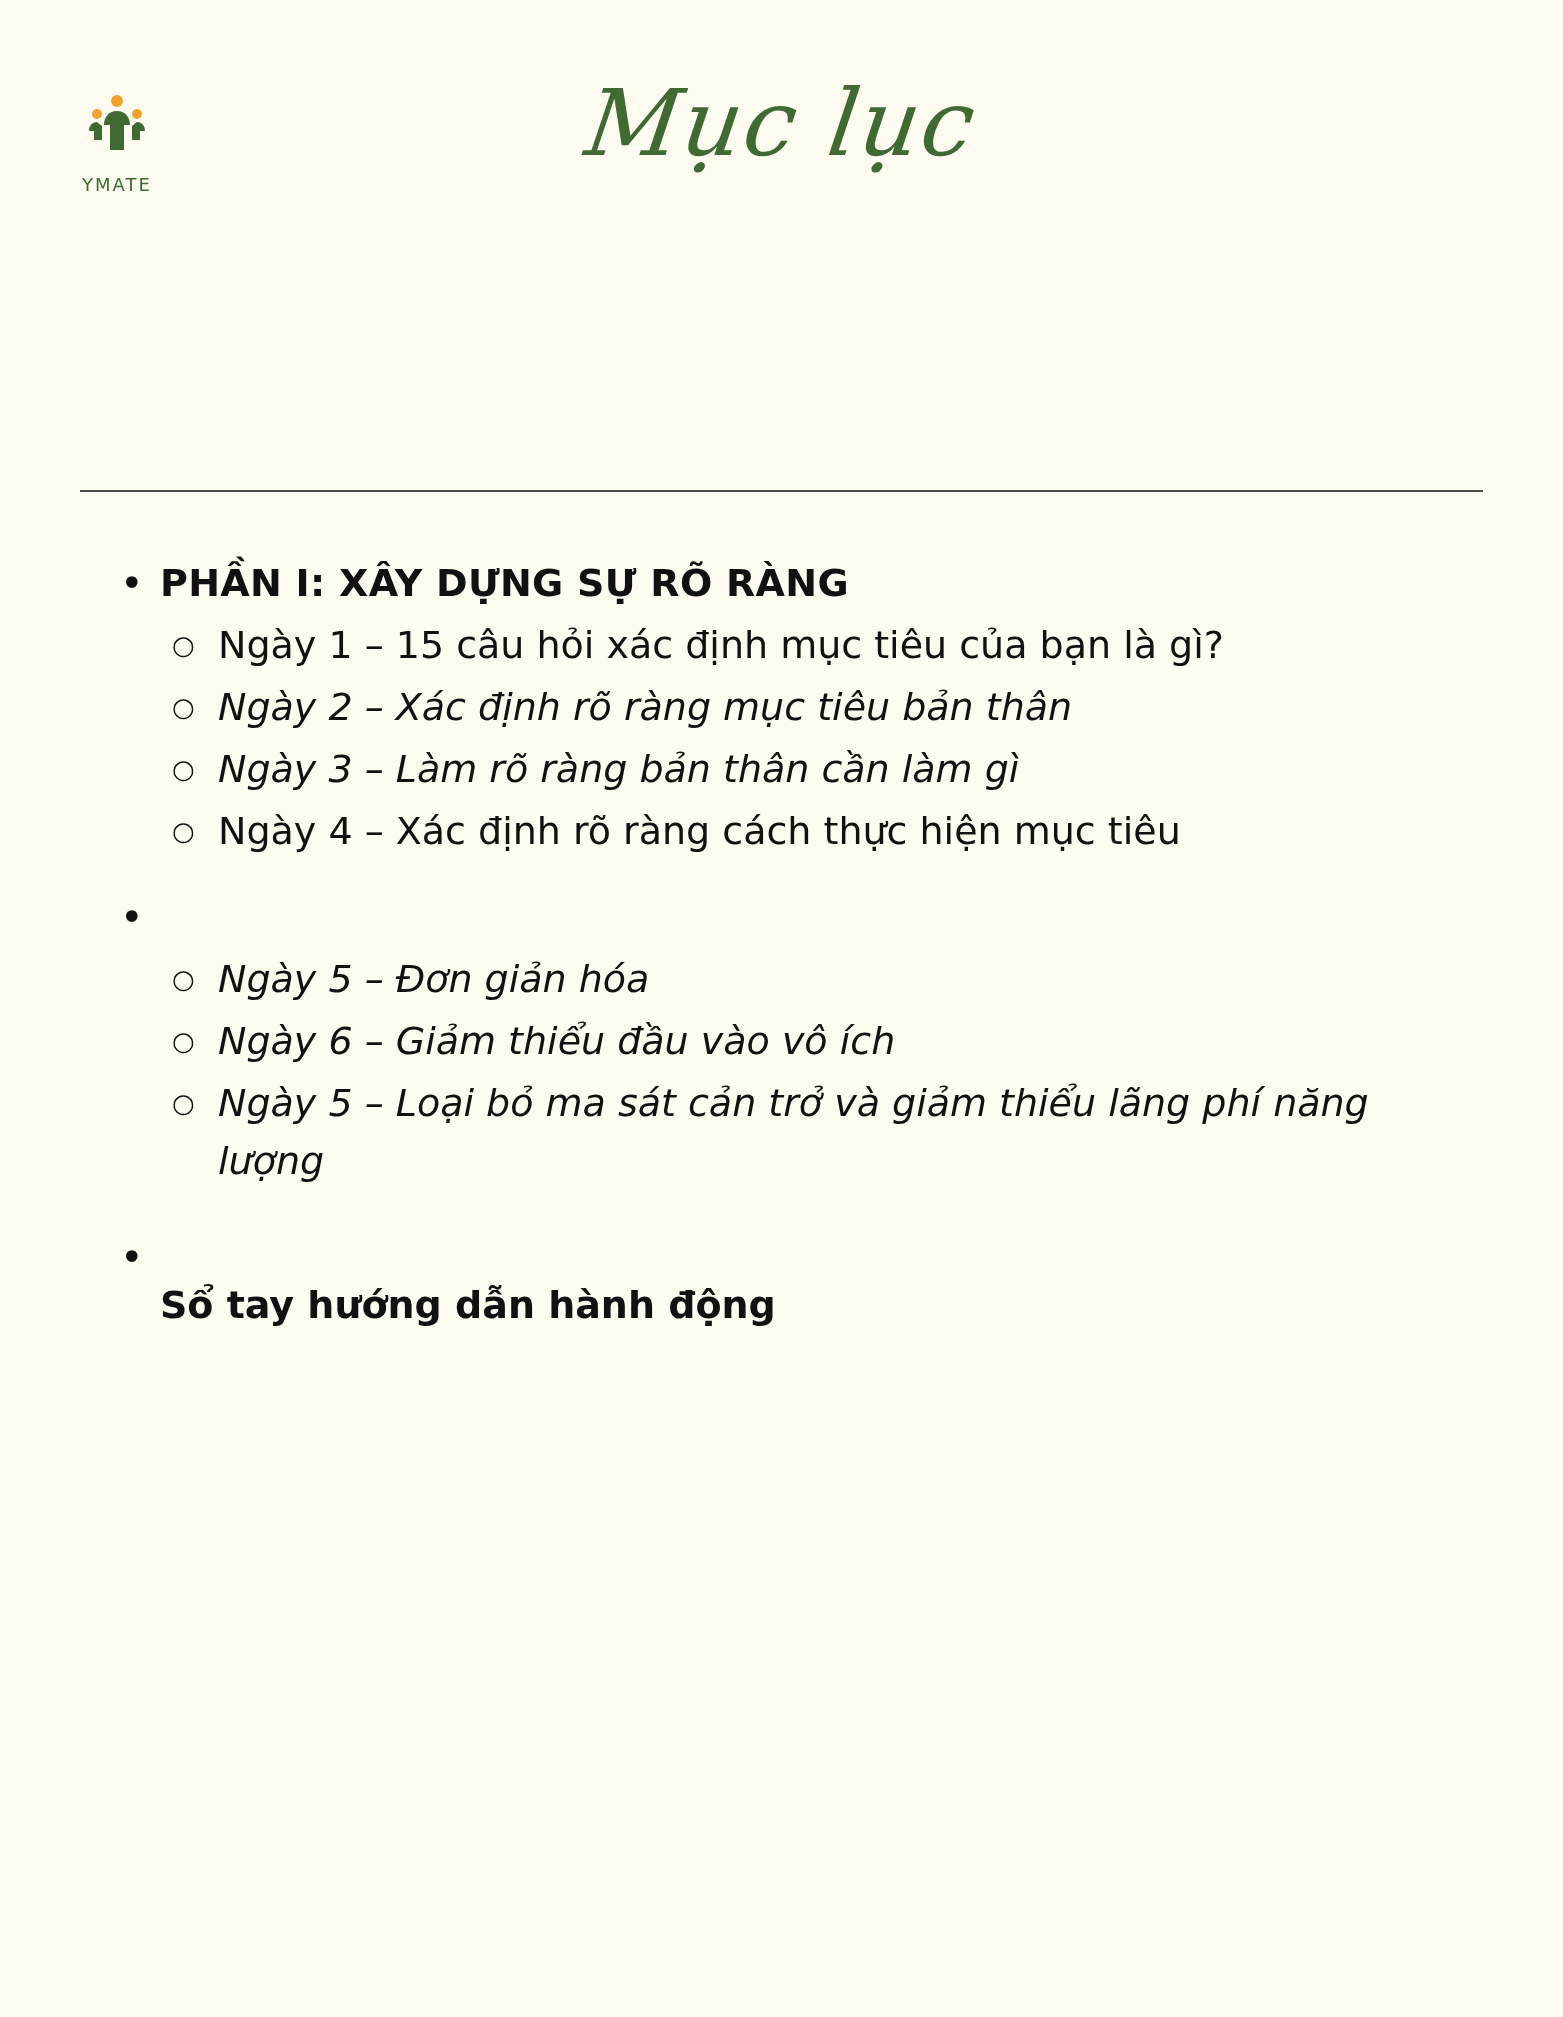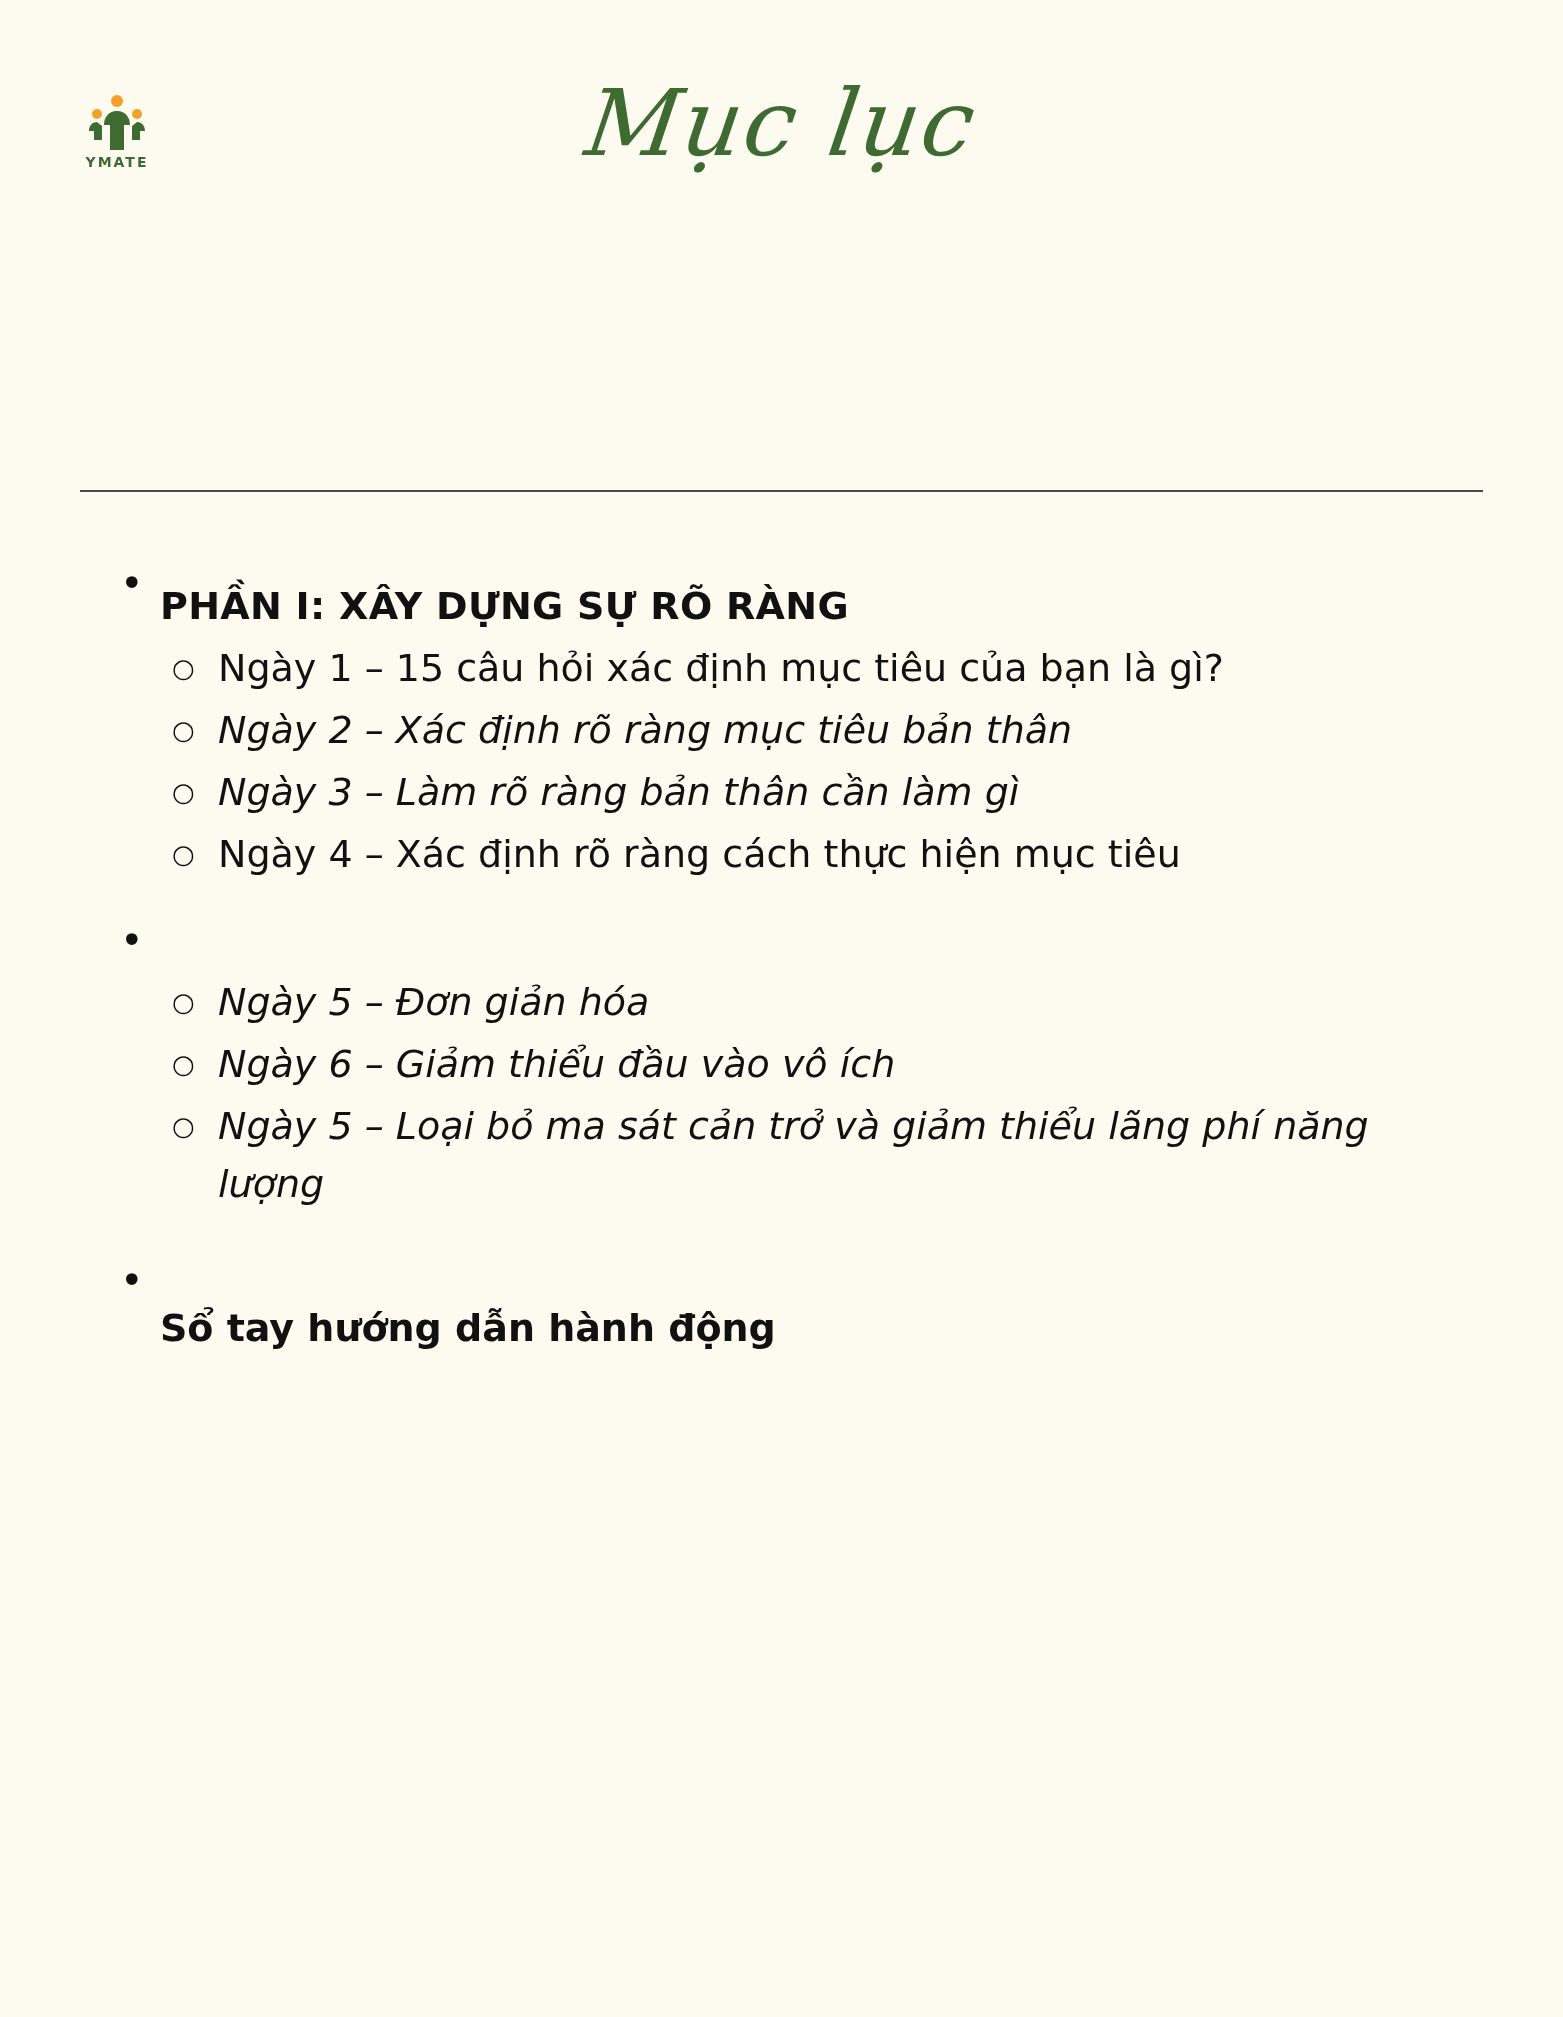--- a/index.html
+++ b/index.html
@@ -32,24 +32,24 @@
     text-align: center;
   }
   .logo-mark {
     position: relative;
     width: 62px;
     height: 62px;
     margin: 0 auto;
   }
   .logo-mark svg { display: block; }
   .logo-text {
-    margin-top: 0;
-    font-size: 14px;
+    margin-top: 20px;
+    font-size: 18px;
     letter-spacing: 2px;
-    font-weight: bold;
+    font-weight: normal;
     color: #3f6b33;
     font-family: "DejaVu Sans", sans-serif;
   }
 
   
   .script-title {
     position: absolute;
     left: 0;
     right: 0;
     top: 70px;
@@ -110,21 +110,20 @@
     line-height: 46px;
     color: #111;
     text-align: left;
   }
   .part-title {
     font-size: 38px;
     font-weight: bold;
     line-height: 46px;
     letter-spacing: 0.3px;
     color: #111;
-    margin-top: 23px;
   }
 
   .sub-list {
     margin-left: 52px;
   }
   .sub-row {
     display: flex;
     align-items: flex-start;
     margin-bottom: 4px;
   }

